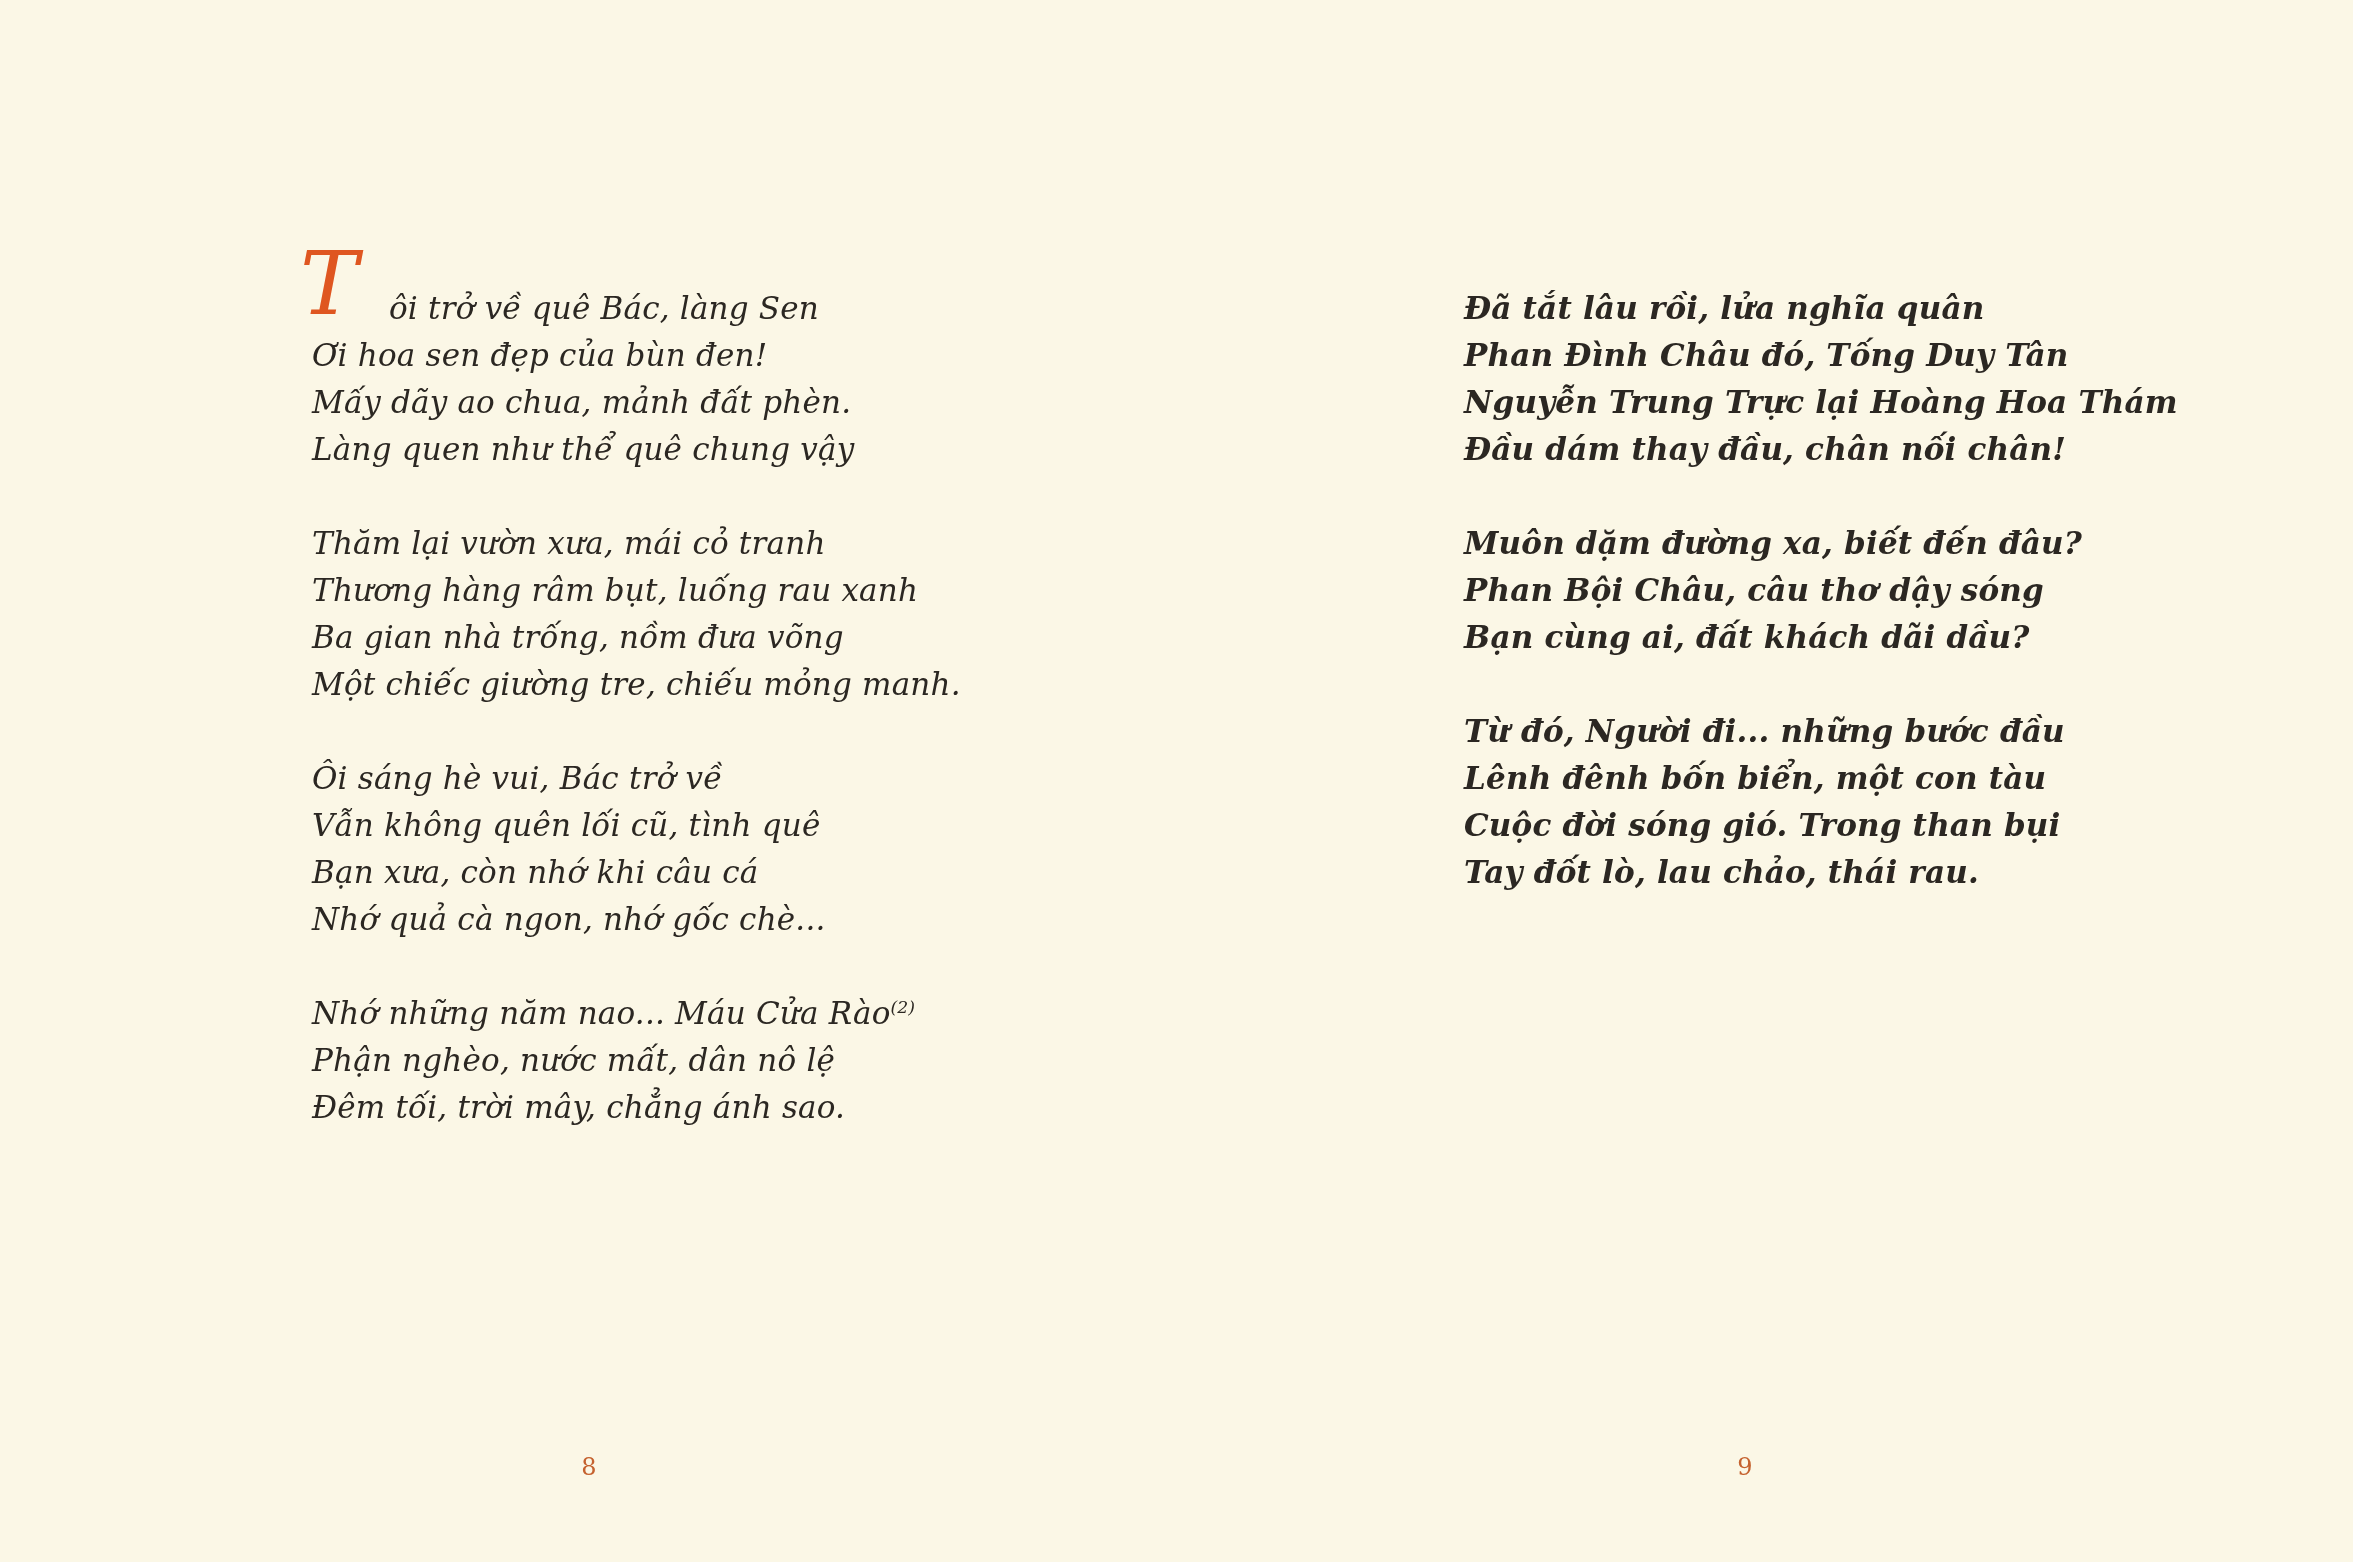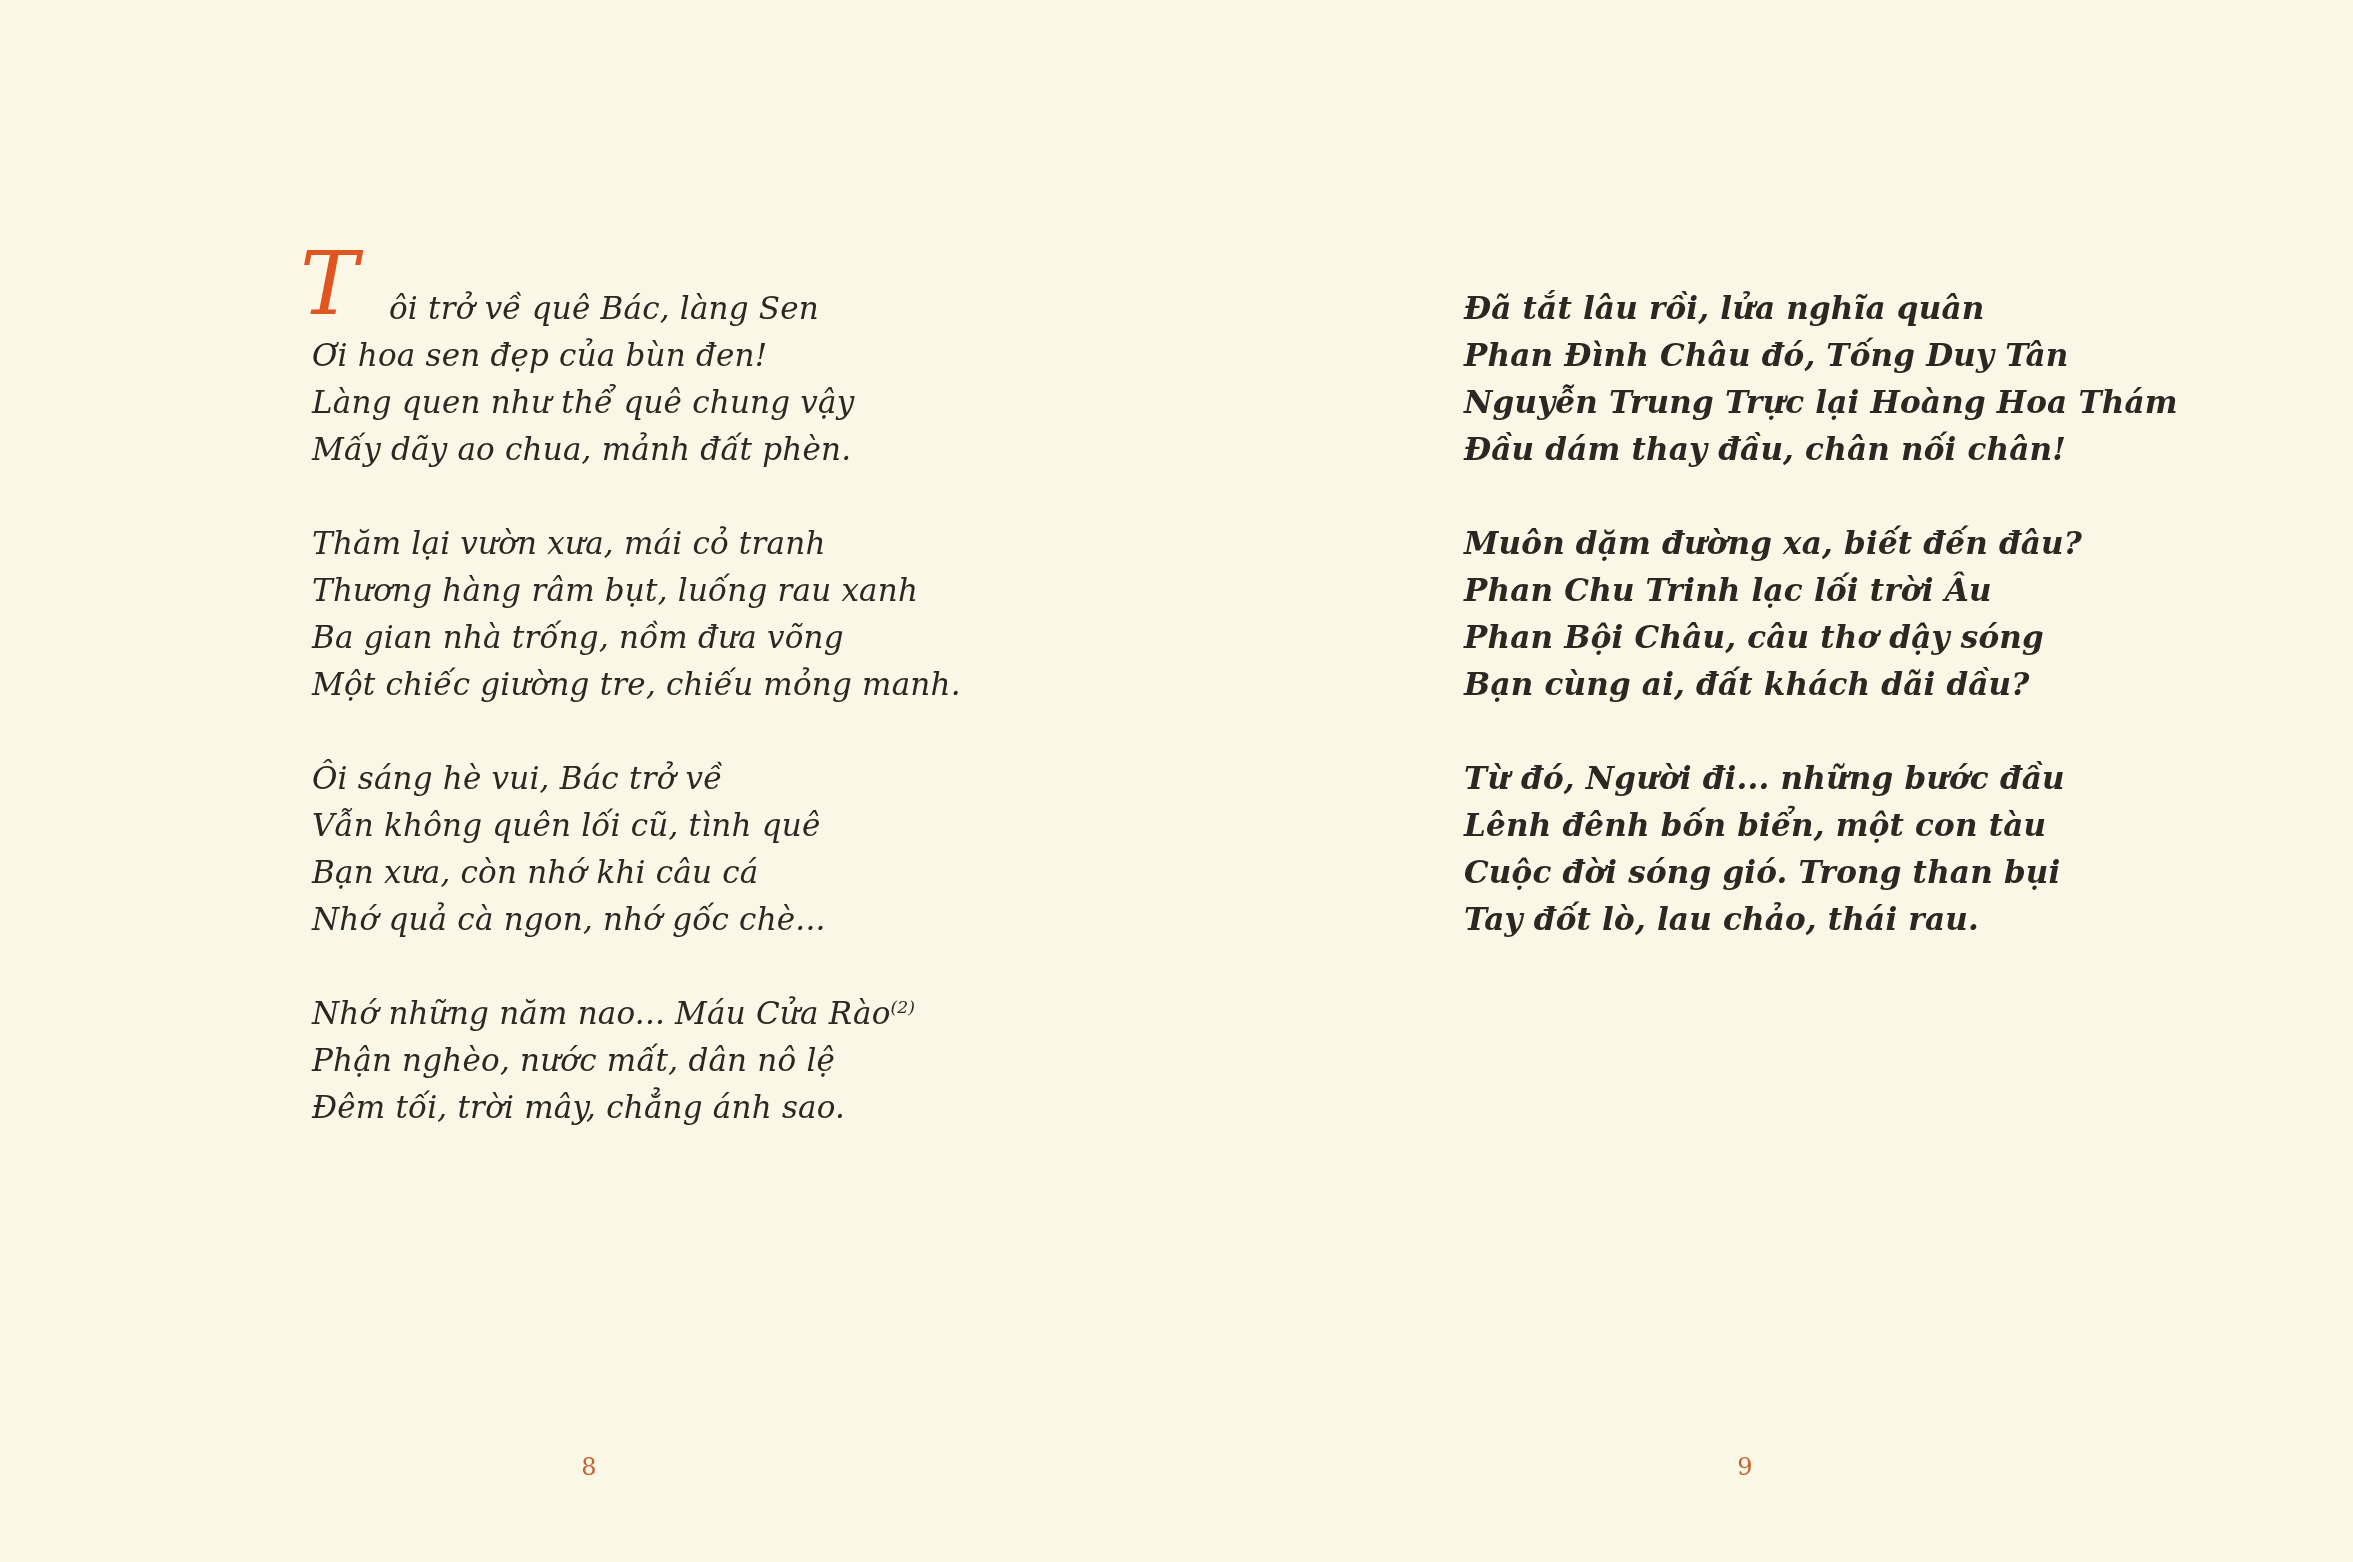--- a/index.html
+++ b/index.html
@@ -70,22 +70,22 @@
 </style>
 </head>
 <body>
 
 <div class="book-spread">
 
   <div class="poem-col left">
       <div class="stanza">
         <div class="line has-dropcap"><span class="dropcap">T</span><span>ôi trở về quê Bác, làng Sen</span></div>
         <div class="line"><span>Ơi hoa sen đẹp của bùn đen!</span></div>
+        <div class="line"><span>Mấy dãy ao chua, mảnh đất phèn.</span></div>
         <div class="line"><span>Làng quen như thể quê chung vậy</span></div>
-        <div class="line"><span>Mấy dãy ao chua, mảnh đất phèn.</span></div>
       </div>
       <div class="stanza">
         <div class="line"><span>Thăm lại vườn xưa, mái cỏ tranh</span></div>
         <div class="line"><span>Thương hàng râm bụt, luống rau xanh</span></div>
         <div class="line"><span>Ba gian nhà trống, nồm đưa võng</span></div>
         <div class="line"><span>Một chiếc giường tre, chiếu mỏng manh.</span></div>
       </div>
       <div class="stanza">
         <div class="line"><span>Ôi sáng hè vui, Bác trở về</span></div>
         <div class="line"><span>Vẫn không quên lối cũ, tình quê</span></div>
@@ -101,21 +101,20 @@
 
   <div class="poem-col right">
       <div class="stanza">
         <div class="line"><span>Đã tắt lâu rồi, lửa nghĩa quân</span></div>
         <div class="line"><span>Phan Đình Châu đó, Tống Duy Tân</span></div>
         <div class="line"><span>Nguyễn Trung Trực lại Hoàng Hoa Thám</span></div>
         <div class="line"><span>Đầu dám thay đầu, chân nối chân!</span></div>
       </div>
       <div class="stanza">
         <div class="line"><span>Muôn dặm đường xa, biết đến đâu?</span></div>
-        <div class="line"><span>Phan Chu Trinh lạc lối trời Âu</span></div>
         <div class="line"><span>Phan Bội Châu, câu thơ dậy sóng</span></div>
         <div class="line"><span>Bạn cùng ai, đất khách dãi dầu?</span></div>
       </div>
       <div class="stanza">
         <div class="line"><span>Từ đó, Người đi... những bước đầu</span></div>
         <div class="line"><span>Lênh đênh bốn biển, một con tàu</span></div>
         <div class="line"><span>Cuộc đời sóng gió. Trong than bụi</span></div>
         <div class="line"><span>Tay đốt lò, lau chảo, thái rau.</span></div>
       </div>
     </div>

